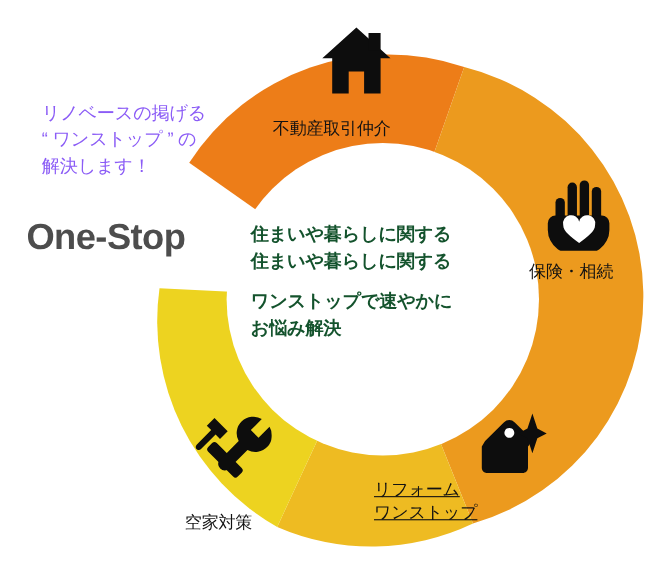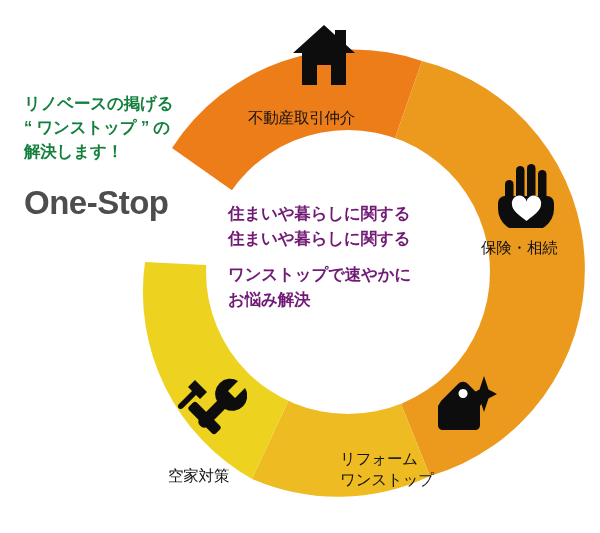--- a/index.html
+++ b/index.html
@@ -23,45 +23,46 @@
   }
 
   
   .left-block {
     position: absolute;
     left: 24px;
     top: 92px;
     width: 215px;
   }
   .lead-line {
-    color: #15803d;
+    color: #8b5cf6;
     font-size: 16.5px;
-    font-weight: bold;
+    font-weight: normal;
     line-height: 1.45;
     letter-spacing: -0.2px;
     white-space: nowrap;
+    margin-left: 14px;
   }
   .headline {
-    margin-top: 20px;
+    margin-top: 32px;
     color: #4d4d4d;
     font-size: 33px;
     font-weight: bold;
     line-height: 1.15;
     letter-spacing: -0.5px;
   }
 
   
   .center-block {
     position: absolute;
     left: 228px;
     top: 201px;
     width: 230px;
   }
   .center-line {
-    color: #701a75;
+    color: #14532d;
     font-size: 16.5px;
     font-weight: bold;
     line-height: 1.52;
     letter-spacing: -0.2px;
     white-space: nowrap;
   }
   .center-gap {
     height: 11px;
   }
 
@@ -71,21 +72,21 @@
     color: #121212;
     font-size: 15.5px;
     font-weight: 500;
     line-height: 1.38;
     letter-spacing: -0.2px;
     white-space: nowrap;
     margin-top: 19px;
   }
   .label-realestate { left: 248px; top: 88px; }
   .label-insurance  { left: 481px; top: 218px; }
-  .label-renovation { left: 340px; top: 429px; }
+  .label-renovation { left: 340px; top: 416px; text-decoration: underline; }
   .label-vacant     { left: 168px; top: 446px; text-align: center; }
 
   .icon-svg { display: block; }
 </style>
 </head>
 <body>
 
 <div id="infographic">
 
   <svg width="600" height="533" viewBox="0 0 600 533" style="position:absolute;left:0;top:0;">

